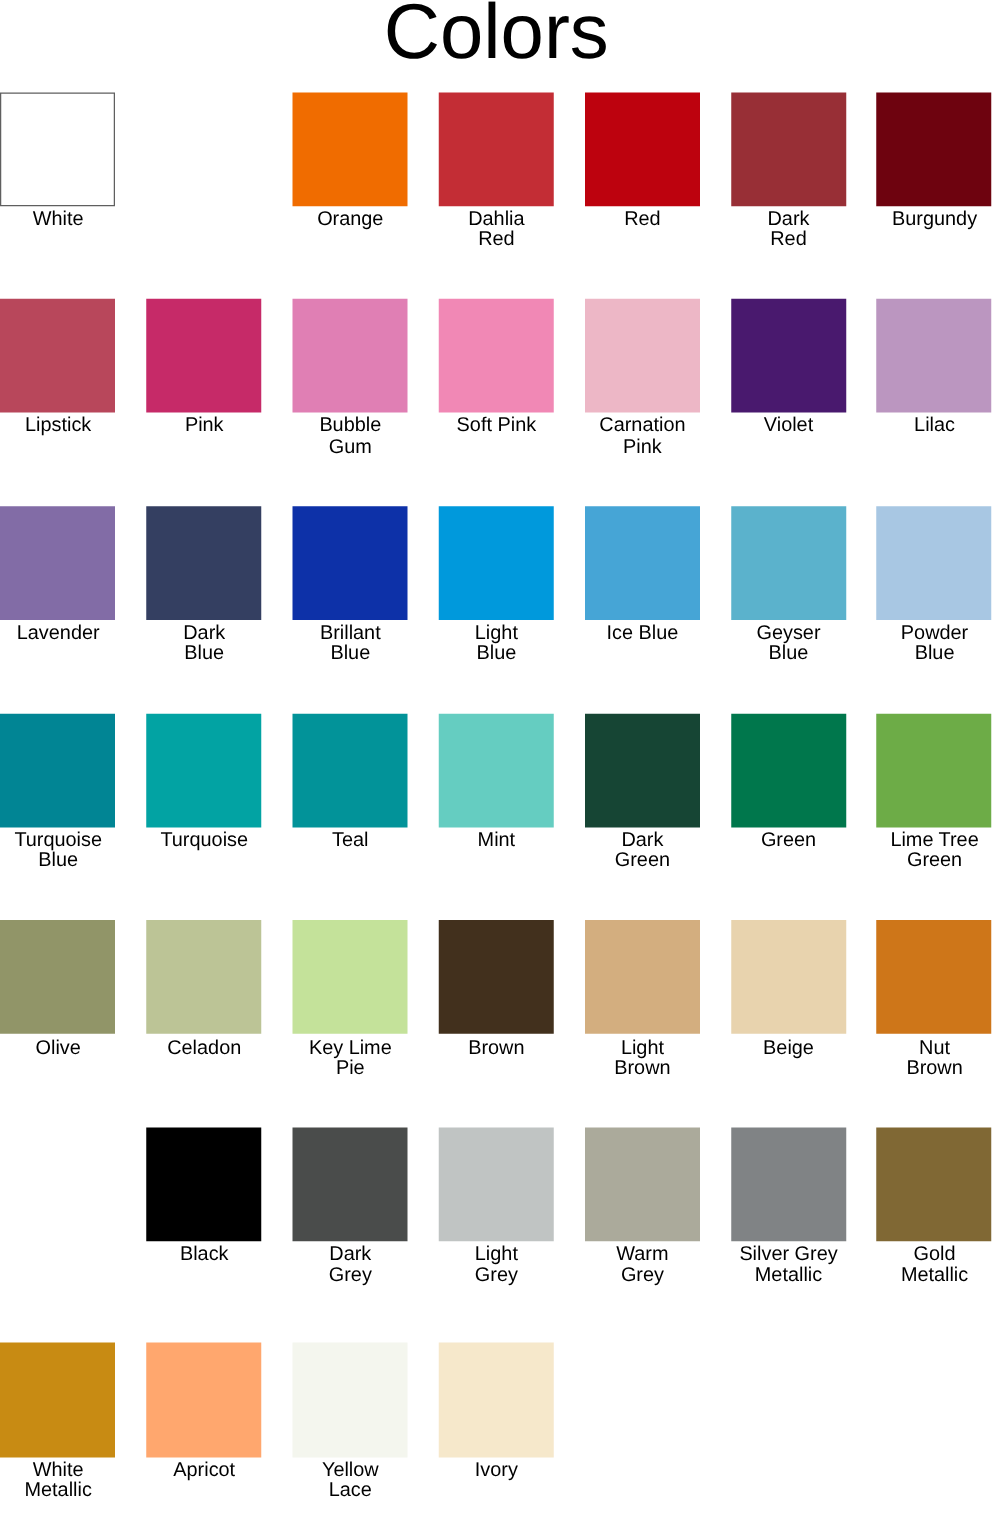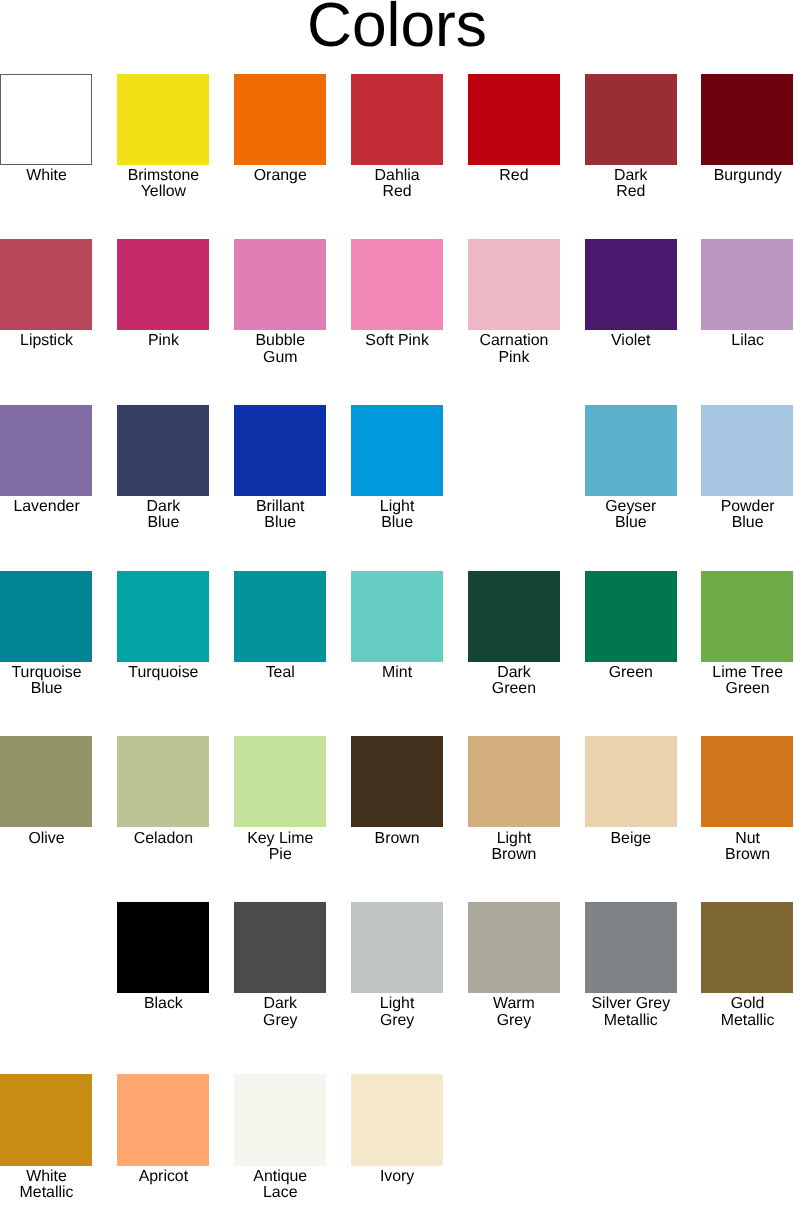--- a/index.html
+++ b/index.html
@@ -24,26 +24,20 @@
 <div id="page">
   <h1 id="page-title">Colors</h1>
   <div id="grid">
   <div class="row" style="top:73.5px">
    <div class="cell" style="left:0.3px">
     <div class="sw bordered" style="background-color: rgb(255, 255, 255); border-color: rgb(95, 95, 95);"></div>
     <div class="lbl">
      <span>White</span>
     </div>
    </div>
-   <div class="cell" style="left:117.15px">
-    <div class="sw" style="background-color: rgb(242, 225, 23);"></div>
-    <div class="lbl">
-     <span>Brimstone</span><br><span>Yellow</span>
-    </div>
-   </div>
    <div class="cell" style="left:234px">
     <div class="sw" style="background-color: rgb(240, 108, 0);"></div>
     <div class="lbl">
      <span>Orange</span>
     </div>
    </div>
    <div class="cell" style="left:350.85px">
     <div class="sw" style="background-color: rgb(195, 45, 53);"></div>
     <div class="lbl">
      <span>Dahlia</span><br><span>Red</span>
@@ -130,20 +124,26 @@
     <div class="lbl">
      <span>Brillant</span><br><span>Blue</span>
     </div>
    </div>
    <div class="cell" style="left:350.85px">
     <div class="sw" style="background-color: rgb(0, 153, 220);"></div>
     <div class="lbl">
      <span>Light</span><br><span>Blue</span>
     </div>
    </div>
+   <div class="cell" style="left:467.7px">
+    <div class="sw" style="background-color: rgb(70, 165, 214);"></div>
+    <div class="lbl">
+     <span>Ice Blue</span>
+    </div>
+   </div>
    <div class="cell" style="left:584.55px">
     <div class="sw" style="background-color: rgb(91, 178, 204);"></div>
     <div class="lbl">
      <span>Geyser</span><br><span>Blue</span>
     </div>
    </div>
    <div class="cell" style="left:701.4px">
     <div class="sw" style="background-color: rgb(168, 199, 227);"></div>
     <div class="lbl">
      <span>Powder</span><br><span>Blue</span>
@@ -285,21 +285,21 @@
    </div>
    <div class="cell" style="left:117.15px">
     <div class="sw" style="background-color: rgb(255, 167, 110);"></div>
     <div class="lbl">
      <span>Apricot</span>
     </div>
    </div>
    <div class="cell" style="left:234px">
     <div class="sw" style="background-color: rgb(244, 246, 238);"></div>
     <div class="lbl">
-     <span>Antique</span><br><span>Lace</span>
+     <span>Yellow</span><br><span>Lace</span>
     </div>
    </div>
    <div class="cell" style="left:350.85px">
     <div class="sw" style="background-color: rgb(246, 232, 203);"></div>
     <div class="lbl">
      <span>Ivory</span>
     </div>
    </div>
   </div>
   </div>

